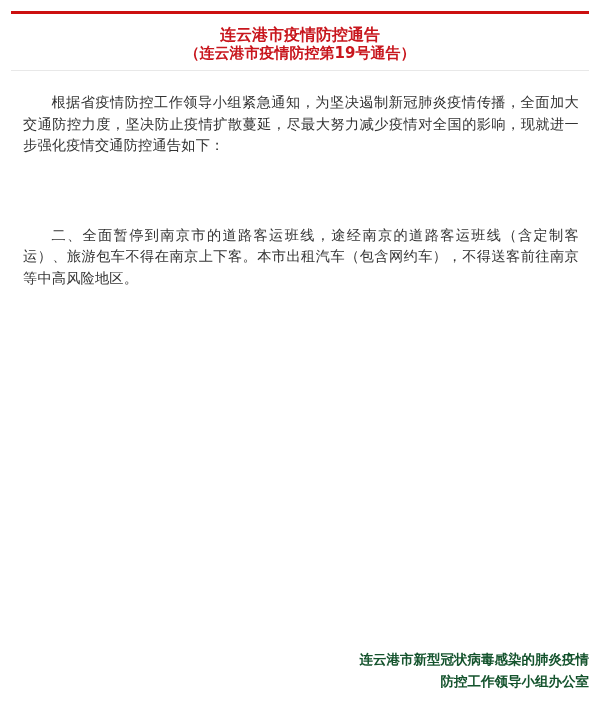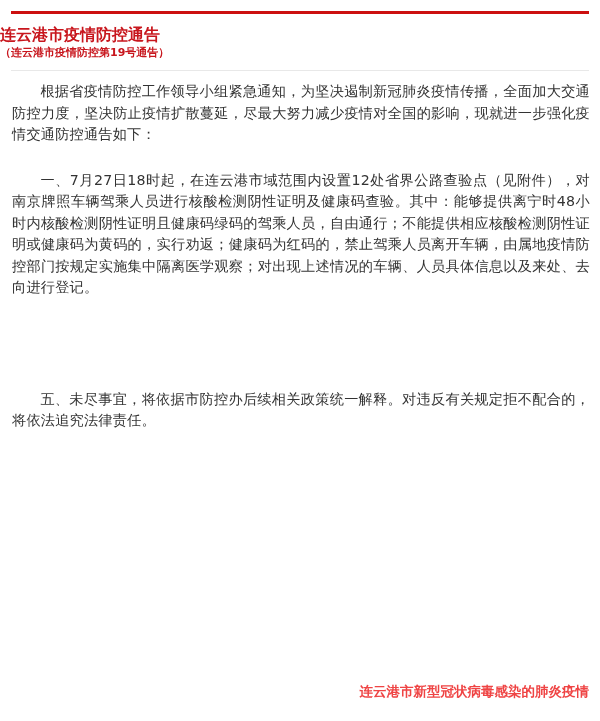--- a/index.html
+++ b/index.html
@@ -1,41 +1,41 @@
 <!DOCTYPE html>
 <html><head>
 <meta charset="utf-8">
 <style>
   html, body { margin:0; padding:0; background:#ffffff; }
   body { width:600px; height:721px; overflow:hidden; position:relative;
          font-family:"DejaVu Sans", "Liberation Sans", sans-serif; color:#333333; }
   .redbar { position:absolute; left:11px; top:11px; width:578px; height:3px; background:#cc1010; }
-  .title { position:absolute; left:0; width:600px; color:#c8161d; font-weight:bold; }
+  .title { position:absolute; left:0; width:600px; text-align:center; color:#c8161d; font-weight:bold; }
   .t1 { top:24px; font-size:16px; line-height:22px; }
-  .t2 { top:44px; font-size:11px; line-height:18px; }
+  .t2 { top:44px; font-size:15px; line-height:18px; }
   .divider { position:absolute; left:11px; top:70px; width:578px; height:1px; background:#e8e8e8; }
   .body { position:absolute; left:11px; top:80px; width:580px; font-size:14.2px; line-height:21.5px; letter-spacing:0.2px; }
-  .body p { margin:1px; text-indent:2em; text-align:justify; }
+  .body p { margin:12px; text-indent:2em; text-align:justify; }
   .gap { height:22px; }
-  .sign { position:absolute; right:11px; top:649px; text-align:right; font-weight:bold; font-size:13.5px; line-height:21.5px; color:#ef4444;margin-top:32px; }
+  .sign { position:absolute; right:11px; top:649px; text-align:right; font-weight:bold; font-size:13.5px; line-height:21.5px; color:#14532d; }
 </style>
 </head>
 <body>
 
 <div class="redbar"></div>
 <div class="title t1">连云港市疫情防控通告</div>
 <div class="title t2">（连云港市疫情防控第19号通告）</div>
 <div class="divider"></div>
 
 <div class="body">
   <p>根据省疫情防控工作领导小组紧急通知，为坚决遏制新冠肺炎疫情传播，全面加大交通防控力度，坚决防止疫情扩散蔓延，尽最大努力减少疫情对全国的影响，现就进一步强化疫情交通防控通告如下：</p>
   <div class="gap"></div>
-  <p>一、7月27日18时起，在连云港市域范围内设置12处省界公路查验点（见附件），对南京牌照车辆驾乘人员进行核酸检测阴性证明及健康码查验。其中：能够提供离宁时48小时内核酸检测阴性证明且健康码绿码的驾乘人员，自由通行；不能提供相应核酸检测阴性证明或健康码为黄码的，实行劝返；健康码为红码的，禁止驾乘人员离开车辆，由属地疫情防控部门按规定实施集中隔离医学观察；对出现上述情况的车辆、人员具体信息以及来处、去向进行登记。</p>
+  <div class="gap"></div>
+  <p>二、全面暂停到南京市的道路客运班线，途经南京的道路客运班线（含定制客运）、旅游包车不得在南京上下客。本市出租汽车（包含网约车），不得送客前往南京等中高风险地区。</p>
   <div class="gap"></div>
   <div class="gap"></div>
   <div class="gap"></div>
-  <div class="gap"></div>
-  <p>五、未尽事宜，将依据市防控办后续相关政策统一解释。对违反有关规定拒不配合的，将依法追究法律责任。</p>
 </div>
 
 <div class="sign">
   <div>连云港市新型冠状病毒感染的肺炎疫情</div>
+  <div>防控工作领导小组办公室</div>
 </div>
 
 </body></html>

